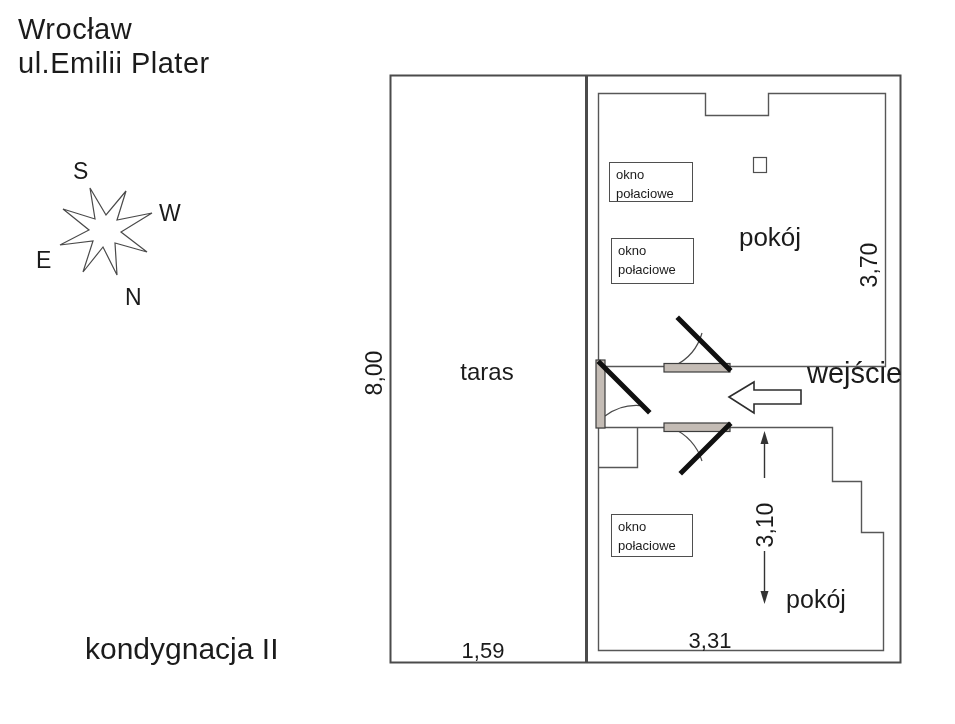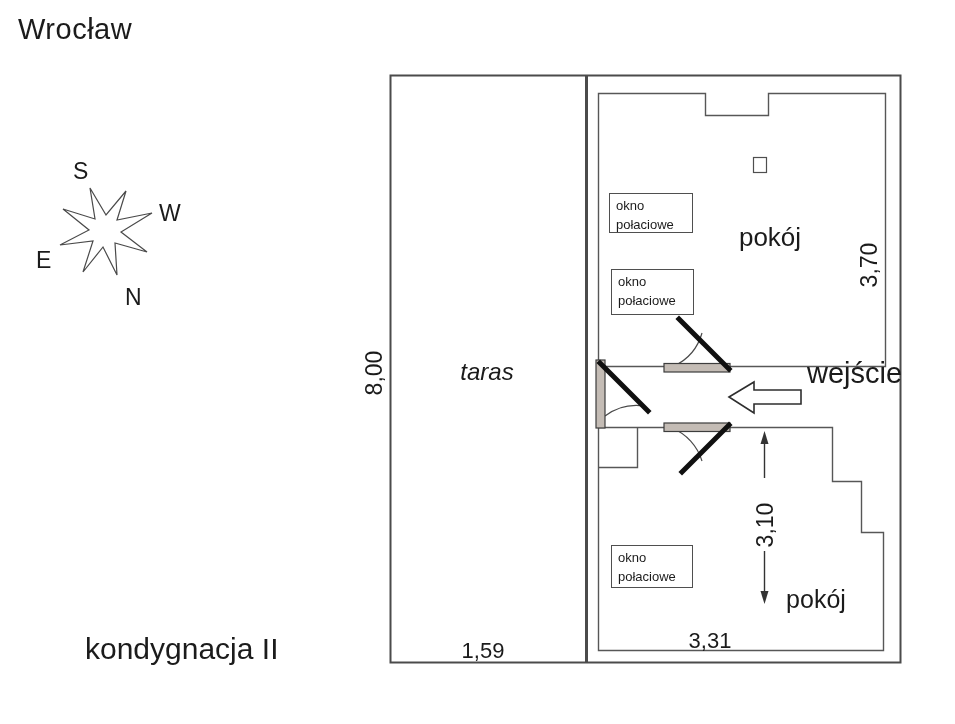--- a/index.html
+++ b/index.html
@@ -12,30 +12,31 @@
   .title{font-size:29px;line-height:34px;letter-spacing:0.5px;}
   .floor-label{font-size:30px;}
   .compass-letter{font-size:23px;}
   .room-label{font-size:25px;transform:translate(-50%,-50%);white-space:nowrap;}
   .room-label-lg{font-size:26px;}
   .entrance-label{font-size:29px;white-space:nowrap;}
   .dim-v{font-size:23px;transform:translate(-50%,-50%) rotate(-90deg);white-space:nowrap;}
   .dim-h{font-size:22px;transform:translate(-50%,-50%);white-space:nowrap;}
   .okno-box{
     box-sizing:border-box;border:1px solid #4f4f4f;background:#fff;
-    font-size:13px;line-height:1.45;padding:3px 0 0 6px;width:84px;margin-top:31px;
+    font-size:13px;line-height:1.45;padding:3px 0 0 6px;width:84px;
   }
 </style>
 </head>
 <body>
 
 <div id="canvas">
 
   <div class="abs title" style="left:18px;top:12px;">
     <div>Wrocław</div>
+    <div>ul.Emilii Plater</div>
   </div>
 
   <div class="abs floor-label" style="left:85px;top:632px;">kondygnacja II</div>
 
   <div class="abs compass-letter" style="left:73px;top:158px;">S</div>
   <div class="abs compass-letter" style="left:159px;top:200px;">W</div>
   <div class="abs compass-letter" style="left:36px;top:247px;">E</div>
   <div class="abs compass-letter" style="left:125px;top:284px;">N</div>
 
   <svg id="plan-svg" width="955" height="724" viewBox="0 0 955 724">
@@ -80,21 +81,21 @@
     <g>
       <line x1="764.5" y1="551" x2="764.5" y2="594" stroke="#333333" stroke-width="1.4"></line>
       <polygon points="764.5,604 760.5,591 768.5,591" fill="#333333"></polygon>
     </g>
   </svg>
 
   <div class="abs okno-box" style="left:609px;top:162px;height:40px;">okno połaciowe</div>
   <div class="abs okno-box" style="left:611px;top:238px;height:46px;width:83px;">okno połaciowe</div>
   <div class="abs okno-box" style="left:611px;top:514px;height:43px;width:82px;">okno połaciowe</div>
 
-  <div class="abs room-label" style="left:487px;top:372px;font-size:24px;font-style:italic;">taras</div>
+  <div class="abs room-label" style="left:487px;top:372px;font-size:24px;">taras</div>
   <div class="abs room-label room-label-lg" style="left:770px;top:237px;">pokój</div>
   <div class="abs room-label" style="left:816px;top:599px;">pokój</div>
 
   <div class="abs entrance-label" style="left:807px;top:357px;">wejście</div>
 
   <div class="abs dim-v" style="left:374px;top:373px;">8,00</div>
   <div class="abs dim-v" style="left:869px;top:265px;">3,70</div>
   <div class="abs dim-v" style="left:765px;top:525px;">3,10</div>
   <div class="abs dim-h" style="left:483px;top:651px;">1,59</div>
   <div class="abs dim-h" style="left:710px;top:641px;">3,31</div>

